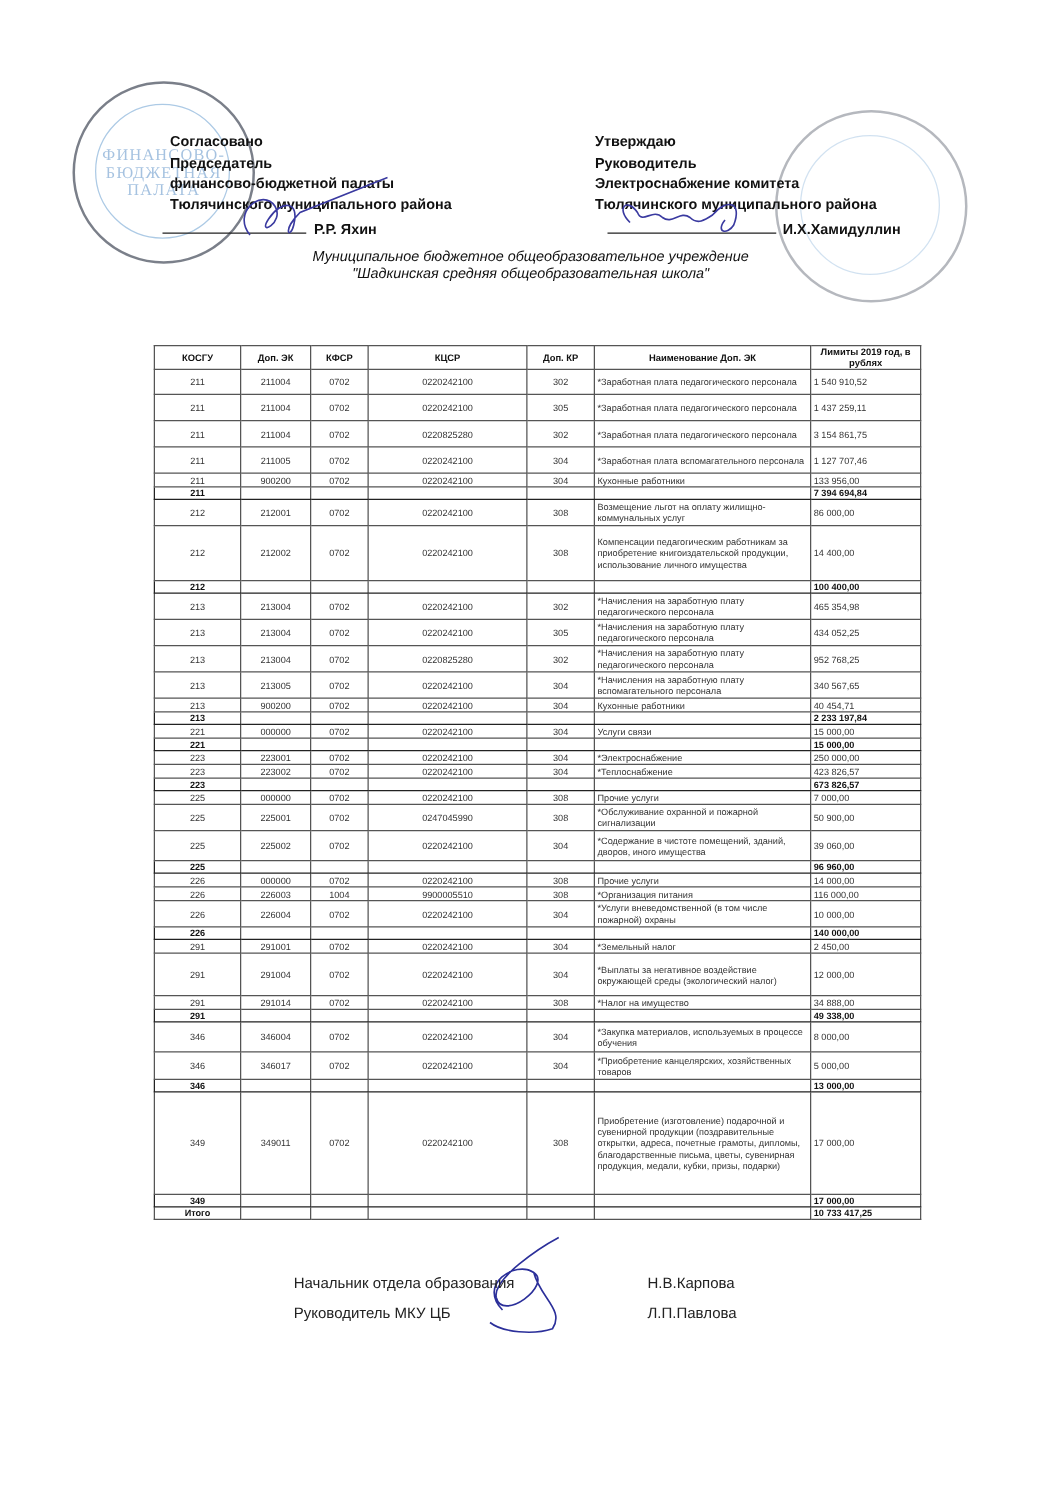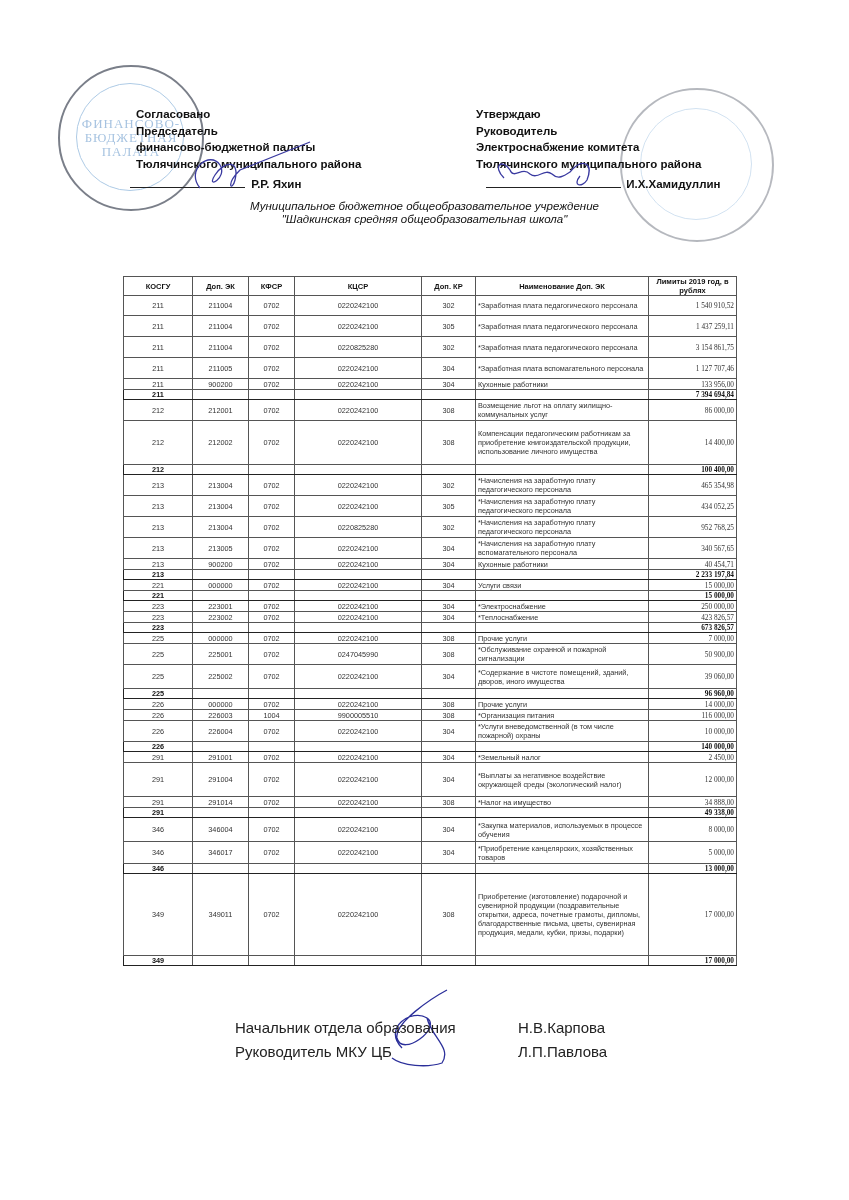--- a/index.html
+++ b/index.html
@@ -7,26 +7,26 @@
   .abs{position:absolute;}
   .hdr-block{font-size:11.5px;font-weight:bold;line-height:16.5px;color:#111;}
   .hdr-block div{white-space:nowrap;}
   .sig-line{border-bottom:1px solid #222;display:inline-block;}
   .title-block{left:0;width:849px;top:200px;text-align:center;font-style:italic;font-size:11.5px;line-height:13px;color:#111;}
   .title-block div{white-space:nowrap;}
   table.budget{position:absolute;left:123px;top:276px;width:613px;border-collapse:collapse;font-size:7.3px;color:#333;table-layout:fixed;}
   table.budget td, table.budget th{border:1px solid #555;padding:0 2px;vertical-align:middle;line-height:9px;}
   table.budget th{font-weight:bold;height:18px;text-align:center;font-size:7.5px;color:#111;}
   td.c{text-align:center;}
-  td.r{text-align:right;font-family:Liberation Serif, serif;}
+  td.r{}
   td.l{text-align:left;}
   tr.sub td{font-weight:bold;color:#111;border-top:1.6px solid #222;border-bottom:1.6px solid #222;height:9px;}
   tr.sub td:first-child{border-left:1.6px solid #222;}
   tr.total td{font-weight:bold;color:#111;height:9px;}
-  .foot{font-size:15px;color:#222;white-space:nowrap;padding-left:36px;}
+  .foot{font-size:12px;color:#222;white-space:nowrap;padding-left:36px;}
   .stamp{position:absolute;border-radius:50%;border:2px solid #0f172a;opacity:.55;}
   .stamp-inner{position:absolute;border-radius:50%;border:1px solid #6a9fd0;}
   .stamp-txt{position:absolute;color:#5e92c8;font-family:"Liberation Serif",serif;font-size:13px;line-height:14px;text-align:center;letter-spacing:1px;}
   svg.sig{position:absolute;overflow:visible;}
 </style>
 </head>
 <body>
 
 <div class="stamp" style="left:58px;top:65px;width:142px;height:142px;">
   <div class="stamp-inner" style="left:16px;top:16px;width:106px;height:106px;"></div>
@@ -426,20 +426,29 @@
       </tr>
       <tr class="sub">
         <td class="c">349</td>
         <td></td>
         <td></td>
         <td></td>
         <td></td>
         <td></td>
         <td class="r">17 000,00</td>
       </tr>
+      <tr class="total">
+        <td class="c">Итого</td>
+        <td></td>
+        <td></td>
+        <td></td>
+        <td></td>
+        <td></td>
+        <td class="r">10 733 417,25</td>
+      </tr>
     </tbody>
 </table>
 
 <div class="abs foot" style="left:199px;top:1019px;">
   <span>Начальник отдела образования</span>
 </div>
 <div class="abs foot" style="left:482px;top:1019px;">
   <span>Н.В.Карпова</span>
 </div>
 <div class="abs foot" style="left:199px;top:1043px;">

